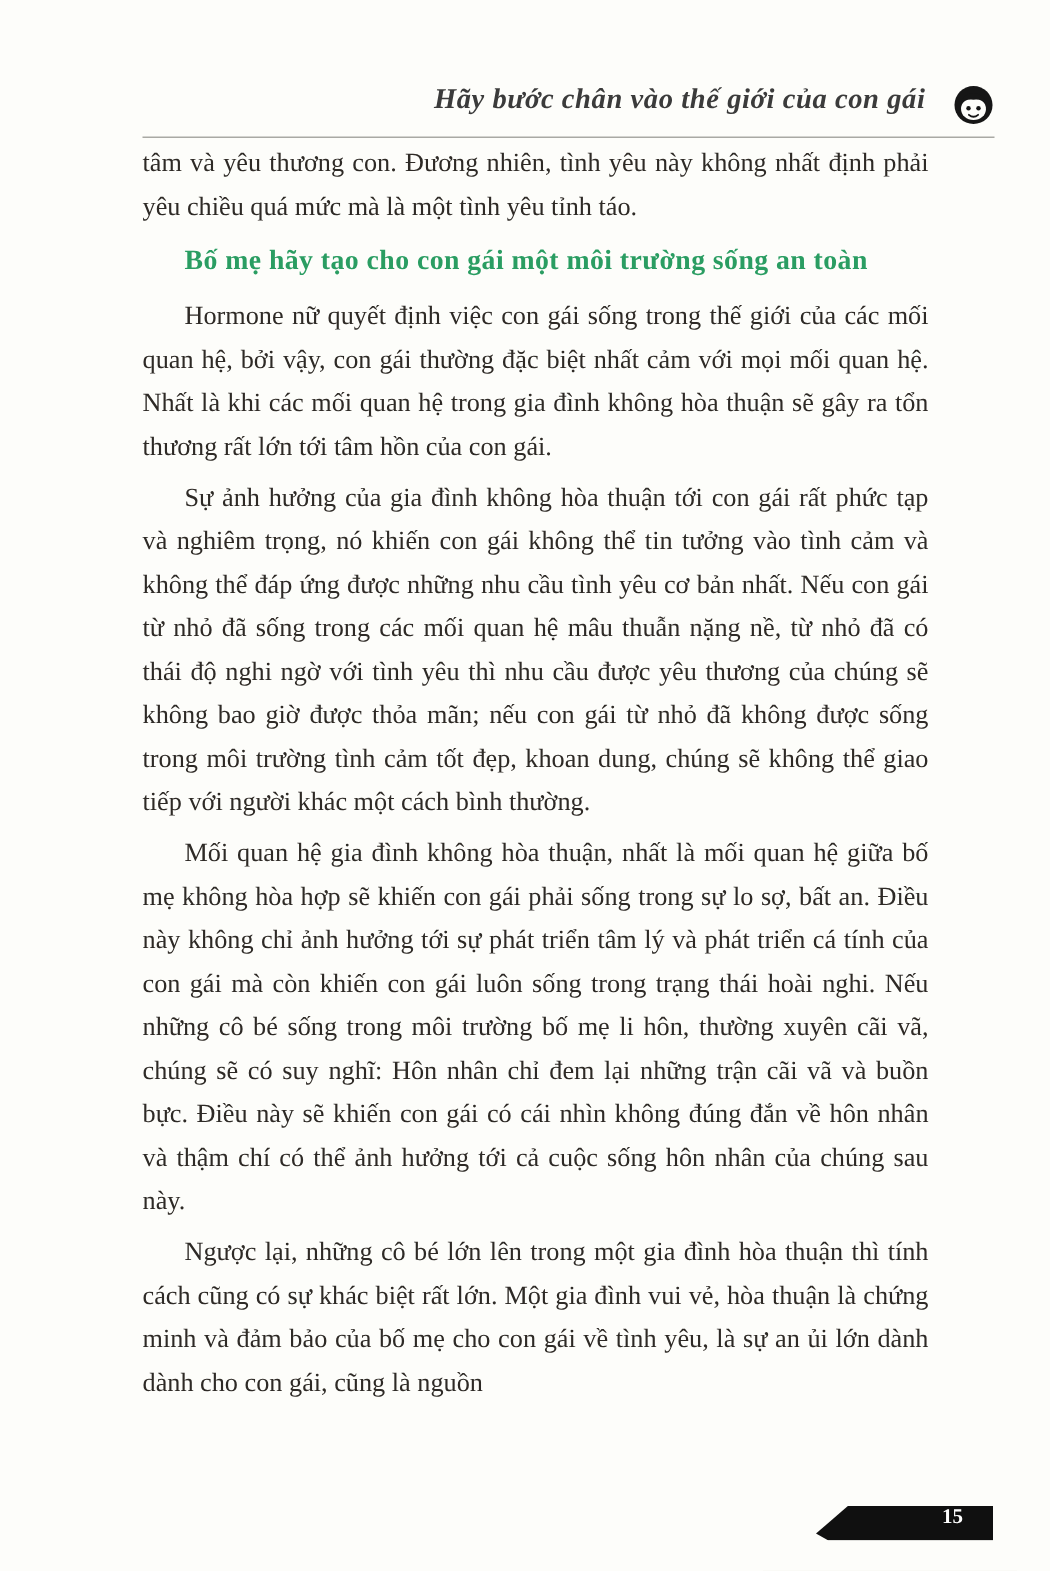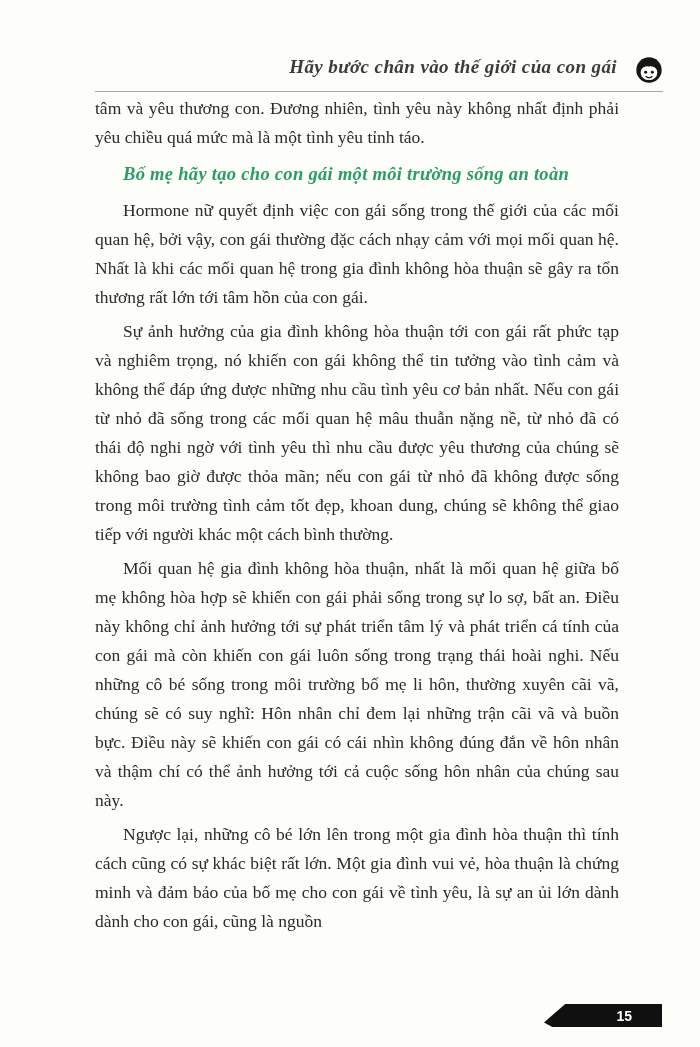--- a/index.html
+++ b/index.html
@@ -54,42 +54,41 @@
     font-size: 17.5px;
     line-height: 29px;
     text-align: justify;
   }
   .page-main p { margin: 0 0 5px; text-indent: 28px; }
   .page-main p.intro { text-indent: 0; }
   .section-heading {
     color: #2a9d62;
     font-size: 18.5px;
     font-weight: bold;
-    font-style: italic;
     line-height: 29px;
     margin: 8px 0 7px;
     text-indent: 28px;
     letter-spacing: 0.3px;
   }
 
   
   .page-badge {
     position: absolute;
     right: 38px;
     bottom: 20px;
     width: 118px;
     height: 23px;
     background: #101010;
     clip-path: polygon(0 80%, 18% 0, 100% 0, 100% 100%, 7% 100%);
     display: flex;
-    align-items: center;
+    align-items: flex-start;
     justify-content: flex-end;
-    padding-right: 30px;
+    padding-right: 20px;
     color: #ffffff;
-    font-family: Liberation Sans, sans-serif;
+    font-family: Liberation Serif, serif;
     font-weight: bold;
     font-size: 14px;
   }
 </style>
 </head>
 <body>
 
 <div class="page">
 
   <header class="page-header">
@@ -107,21 +106,21 @@
       </span>
     </div>
     <div class="header-rule"></div>
   </header>
 
   <main class="page-main">
     <p class="intro">tâm và yêu thương con. Đương nhiên, tình yêu này không nhất định phải yêu chiều quá mức mà là một tình yêu tỉnh táo.</p>
 
     <h2 class="section-heading">Bố mẹ hãy tạo cho con gái một môi trường sống an toàn</h2>
 
-    <p>Hormone nữ quyết định việc con gái sống trong thế giới của các mối quan hệ, bởi vậy, con gái thường đặc cách nhạy cảm với mọi mối quan hệ. Nhất là khi các mối quan hệ trong gia đình không hòa thuận sẽ gây ra tổn thương rất lớn tới tâm hồn của con gái.</p>
+    <p>Hormone nữ quyết định việc con gái sống trong thế giới của các mối quan hệ, bởi vậy, con gái thường đặc biệt nhất cảm với mọi mối quan hệ. Nhất là khi các mối quan hệ trong gia đình không hòa thuận sẽ gây ra tổn thương rất lớn tới tâm hồn của con gái.</p>
 
     <p>Sự ảnh hưởng của gia đình không hòa thuận tới con gái rất phức tạp và nghiêm trọng, nó khiến con gái không thể tin tưởng vào tình cảm và không thể đáp ứng được những nhu cầu tình yêu cơ bản nhất. Nếu con gái từ nhỏ đã sống trong các mối quan hệ mâu thuẫn nặng nề, từ nhỏ đã có thái độ nghi ngờ với tình yêu thì nhu cầu được yêu thương của chúng sẽ không bao giờ được thỏa mãn; nếu con gái từ nhỏ đã không được sống trong môi trường tình cảm tốt đẹp, khoan dung, chúng sẽ không thể giao tiếp với người khác một cách bình thường.</p>
 
     <p>Mối quan hệ gia đình không hòa thuận, nhất là mối quan hệ giữa bố mẹ không hòa hợp sẽ khiến con gái phải sống trong sự lo sợ, bất an. Điều này không chỉ ảnh hưởng tới sự phát triển tâm lý và phát triển cá tính của con gái mà còn khiến con gái luôn sống trong trạng thái hoài nghi. Nếu những cô bé sống trong môi trường bố mẹ li hôn, thường xuyên cãi vã, chúng sẽ có suy nghĩ: Hôn nhân chỉ đem lại những trận cãi vã và buồn bực. Điều này sẽ khiến con gái có cái nhìn không đúng đắn về hôn nhân và thậm chí có thể ảnh hưởng tới cả cuộc sống hôn nhân của chúng sau này.</p>
 
     <p>Ngược lại, những cô bé lớn lên trong một gia đình hòa thuận thì tính cách cũng có sự khác biệt rất lớn. Một gia đình vui vẻ, hòa thuận là chứng minh và đảm bảo của bố mẹ cho con gái về tình yêu, là sự an ủi lớn dành dành cho con gái, cũng là nguồn</p>
   </main>
 
   <div class="page-badge">
     <span>15</span>

